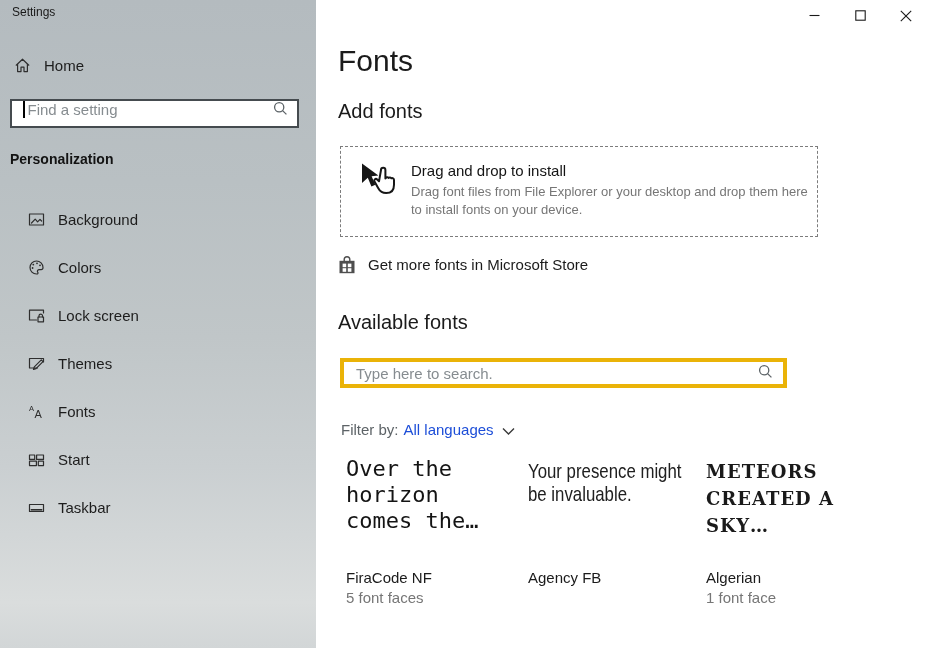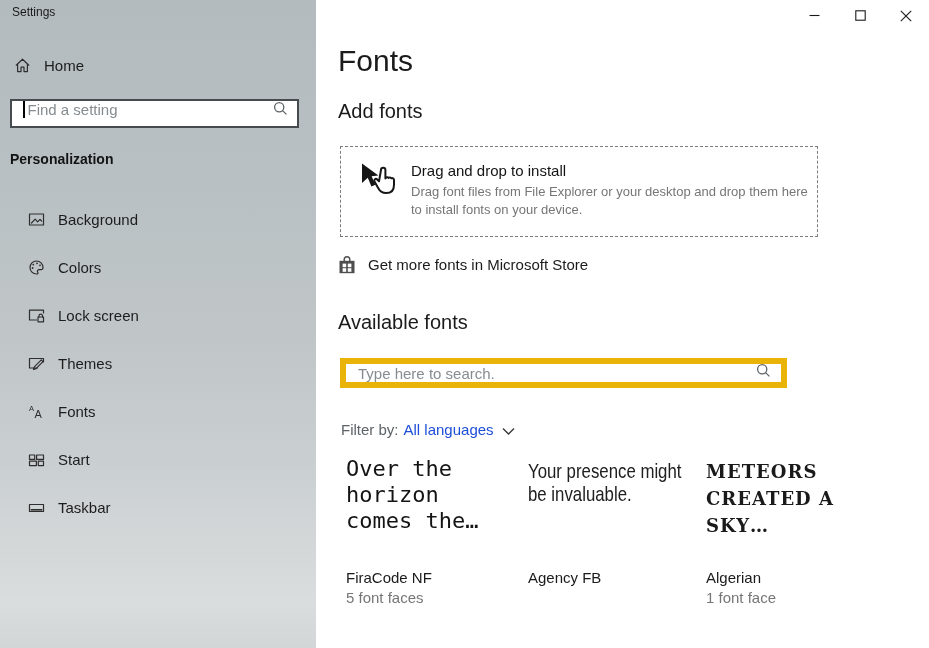--- a/index.html
+++ b/index.html
@@ -47,21 +47,21 @@
   }
   .dz-icon { width:38px; height:34px; flex:none; margin-top:2px; }
   .dz-text { margin-left:16px; }
   .dz-title { font-size:15px; color:#141414; margin:2px 0 4px; }
   .dz-desc { font-size:13px; line-height:18px; color:#767676; white-space:pre-line; }
   .store-row { position:absolute; left:22px; top:255px; display:flex; align-items:center; cursor:default; }
   .store-row svg { flex:none; }
   .store-label { font-size:15px; color:#1b1b1b; margin-left:12px; }
   .main-search {
     position:absolute; left:24px; top:358px; width:447px; height:30px;
-    background:#fff; border:6px solid #eab308; display:flex; align-items:flex-end;
+    background:#fff; border:4px solid #eab308; display:flex; align-items:center;
     padding:0 10px 0 12px;
   }
   .filter-row { position:absolute; left:25px; top:420px; display:flex; align-items:center; font-size:15px; }
   .filter-label { color:#5d6367; margin-right:5px; }
   .filter-value { color:#1d4ed8; }
   .filter-chevron { margin-left:8px; margin-top:2px; }
   .cards { position:absolute; left:30px; top:456px; display:grid; grid-template-columns:182px 178px 170px; }
   .card { cursor:default; }
   .card-preview { height:112px; white-space:pre-line; overflow:hidden; }
   .prev-mono { font-family:"DejaVu Sans Mono", monospace; font-size:22px; line-height:26px; color:#141414; }

